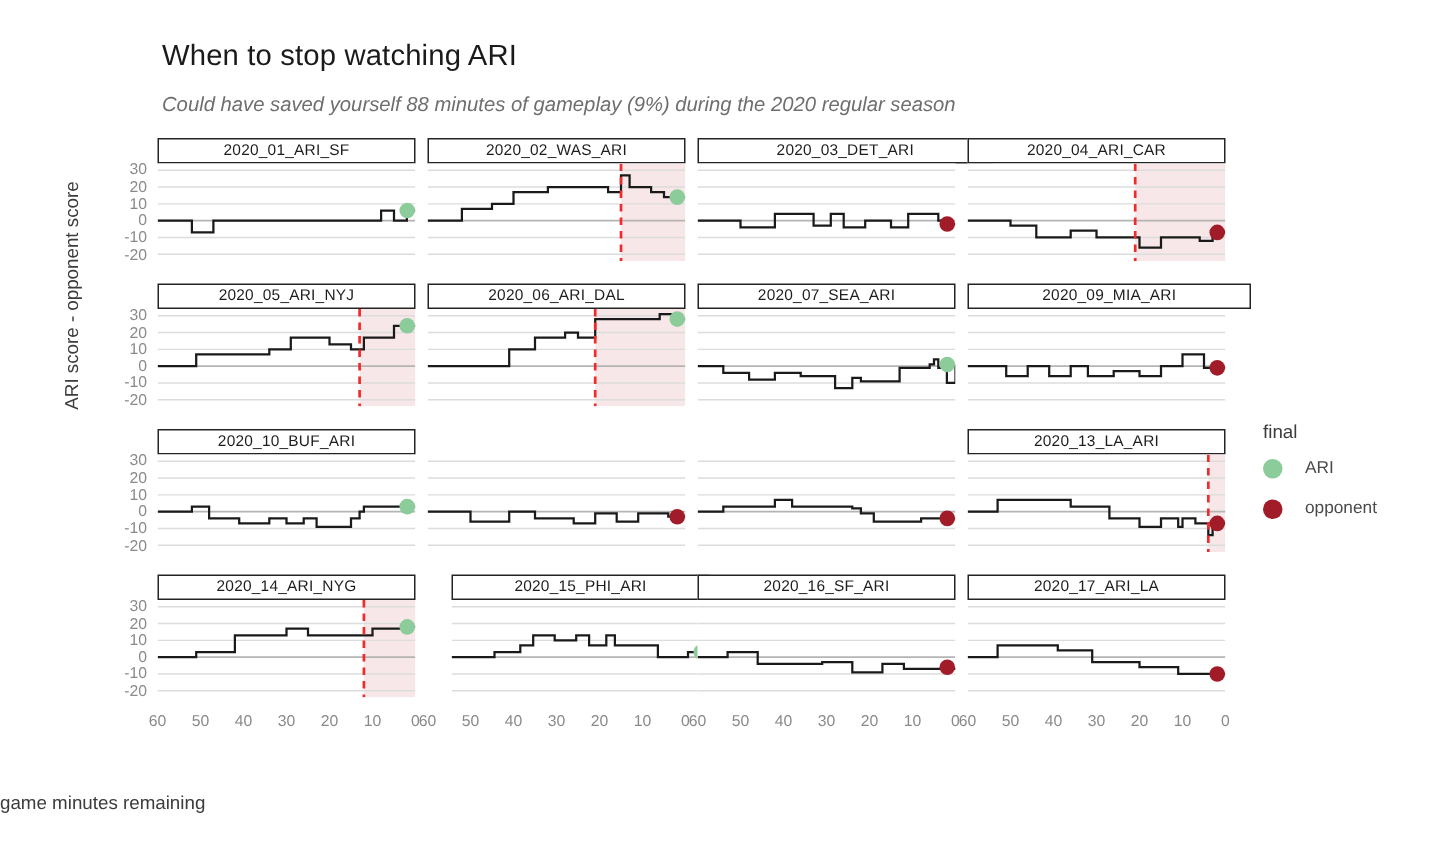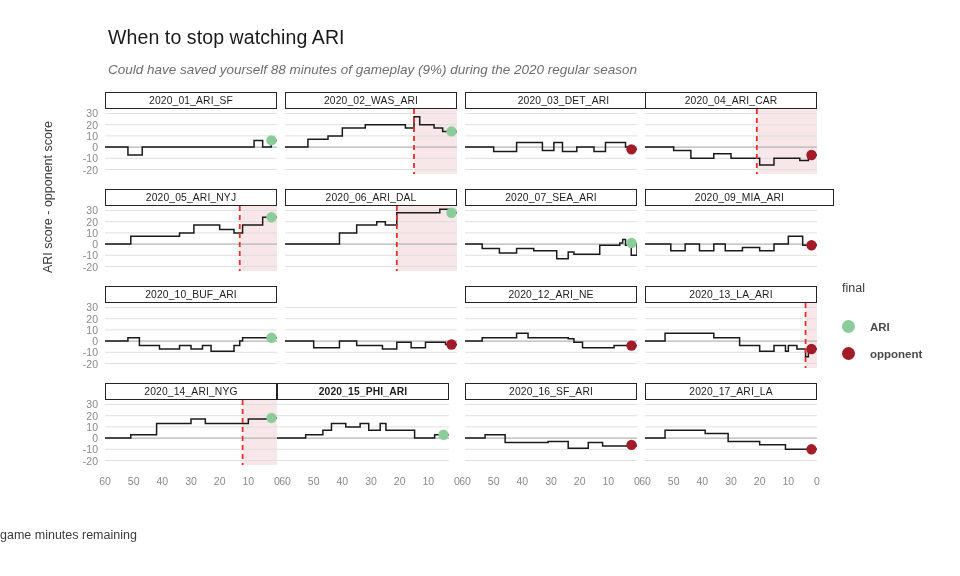--- a/index.html
+++ b/index.html
@@ -58,21 +58,21 @@
   .xtick{
     position:absolute; text-align:center;
     font-size:10.5px; color:#8a8a8a;
     transform:translateX(-50%);
     white-space:nowrap;
   }
 
   
   #legend{position:absolute; left:842px; top:281px;}
   .legend-title{font-size:12.5px;color:#3c3c3c;margin:0 0 11px 0;}
-  .legend-row{display:flex;align-items:flex-end;height:27px;font-weight:bold;}
+  .legend-row{display:flex;align-items:flex-start;height:27px;}
   .legend-dot{width:13px;height:13px;border-radius:50%;margin-right:15px;flex:none;}
   .legend-label{font-size:11.5px;color:#4a4a4a;white-space:nowrap;}
 </style>
 </head>
 <body>
 
 <div id="root">
   <div class="title">When to stop watching ARI</div>
   <div class="subtitle">Could have saved yourself 88 minutes of gameplay (9%) during the 2020 regular season</div>
 
@@ -249,21 +249,20 @@
             <line x1="0" x2="172" y1="26.896551724137936" y2="26.896551724137936" stroke="#dcdcdc" stroke-width="0.9"></line>
             <line x1="0" x2="172" y1="38.103448275862064" y2="38.103448275862064" stroke="#b4b4b4" stroke-width="1.1"></line>
             <line x1="0" x2="172" y1="49.310344827586206" y2="49.310344827586206" stroke="#dcdcdc" stroke-width="0.9"></line>
             <line x1="0" x2="172" y1="60.51724137931035" y2="60.51724137931035" stroke="#dcdcdc" stroke-width="0.9"></line>
             <path d="M0,38.103448275862064L22.933333333333334,38.103448275862064L22.933333333333334,38.103448275862064L28.666666666666664,38.103448275862064L28.666666666666664,44.827586206896555L48.733333333333334,44.827586206896555L48.733333333333334,44.827586206896555L54.46666666666666,44.827586206896555L54.46666666666666,38.103448275862064L65.93333333333334,38.103448275862064L65.93333333333334,38.103448275862064L71.66666666666667,38.103448275862064L71.66666666666667,42.58620689655172L91.73333333333333,42.58620689655172L91.73333333333333,42.58620689655172L97.46666666666667,42.58620689655172L97.46666666666667,45.94827586206897L108.93333333333332,45.94827586206897L108.93333333333332,45.94827586206897L111.8,45.94827586206897L111.8,39.22413793103448L120.39999999999999,39.22413793103448L120.39999999999999,39.22413793103448L126.13333333333333,39.22413793103448L126.13333333333333,44.827586206896555L137.6,44.827586206896555L137.6,44.827586206896555L140.46666666666667,44.827586206896555L140.46666666666667,39.22413793103448L154.8,39.22413793103448L154.8,39.22413793103448L160.53333333333333,39.22413793103448L160.53333333333333,41.46551724137931L172,41.46551724137931L172,41.46551724137931" fill="none" stroke="#1a1a1a" stroke-width="1.5" stroke-linejoin="miter"></path>
             <circle cx="166.5" cy="41.46551724137931" r="5.2" fill="#a21b28"></circle>
           </svg>
         </div>
       </div>
       <div class="facet" style="left: 360px; top: 194px; width: 172px; height: 82px;">
-        <div class="strip" style="width: 172px; height: 17px;">2020_12_ARI_NE</div>
         <div class="panel" style="top: 17px; width: 172px; height: 65px;">
           <svg width="172" height="65">
             <line x1="0" x2="172" y1="4.482758620689658" y2="4.482758620689658" stroke="#dcdcdc" stroke-width="0.9"></line>
             <line x1="0" x2="172" y1="15.689655172413794" y2="15.689655172413794" stroke="#dcdcdc" stroke-width="0.9"></line>
             <line x1="0" x2="172" y1="26.896551724137936" y2="26.896551724137936" stroke="#dcdcdc" stroke-width="0.9"></line>
             <line x1="0" x2="172" y1="38.103448275862064" y2="38.103448275862064" stroke="#b4b4b4" stroke-width="1.1"></line>
             <line x1="0" x2="172" y1="49.310344827586206" y2="49.310344827586206" stroke="#dcdcdc" stroke-width="0.9"></line>
             <line x1="0" x2="172" y1="60.51724137931035" y2="60.51724137931035" stroke="#dcdcdc" stroke-width="0.9"></line>
             <path d="M0,38.103448275862064L11.466666666666667,38.103448275862064L11.466666666666667,38.103448275862064L17.2,38.103448275862064L17.2,34.741379310344826L45.86666666666667,34.741379310344826L45.86666666666667,34.741379310344826L51.6,34.741379310344826L51.6,30.258620689655174L57.33333333333333,30.258620689655174L57.33333333333333,30.258620689655174L63.06666666666666,30.258620689655174L63.06666666666666,34.741379310344826L103.2,34.741379310344826L103.2,35.86206896551724L108.93333333333332,35.86206896551724L108.93333333333332,39.22413793103448L114.66666666666666,39.22413793103448L114.66666666666666,39.22413793103448L117.53333333333333,39.22413793103448L117.53333333333333,44.827586206896555L143.33333333333334,44.827586206896555L143.33333333333334,44.827586206896555L149.06666666666666,44.827586206896555L149.06666666666666,42.58620689655172L172,42.58620689655172L172,42.58620689655172" fill="none" stroke="#1a1a1a" stroke-width="1.5" stroke-linejoin="miter"></path>
             <circle cx="166.5" cy="42.58620689655172" r="5.2" fill="#a21b28"></circle>
@@ -310,21 +309,21 @@
       <div class="ytick" style="left: -40px; width: 33px; top: 346.103px;">0</div>
       <div class="ytick" style="left: -40px; width: 33px; top: 357.31px;">-10</div>
       <div class="ytick" style="left: -40px; width: 33px; top: 368.517px;">-20</div>
       <div class="xtick" style="left: 0px; top: 383px;">60</div>
       <div class="xtick" style="left: 28.6667px; top: 383px;">50</div>
       <div class="xtick" style="left: 57.3333px; top: 383px;">40</div>
       <div class="xtick" style="left: 86px; top: 383px;">30</div>
       <div class="xtick" style="left: 114.667px; top: 383px;">20</div>
       <div class="xtick" style="left: 143.333px; top: 383px;">10</div>
       <div class="xtick" style="left: 172px; top: 383px;">0</div>
-      <div class="facet" style="left: 172px; top: 291px; width: 172px; height: 82px; font-weight: bold;">
+      <div class="facet" style="left: 196px; top: 291px; width: 172px; height: 82px;">
         <div class="strip" style="width: 172px; height: 17px;">2020_15_PHI_ARI</div>
         <div class="panel" style="top: 17px; width: 172px; height: 65px;">
           <svg width="172" height="65">
             <line x1="0" x2="172" y1="4.482758620689658" y2="4.482758620689658" stroke="#dcdcdc" stroke-width="0.9"></line>
             <line x1="0" x2="172" y1="15.689655172413794" y2="15.689655172413794" stroke="#dcdcdc" stroke-width="0.9"></line>
             <line x1="0" x2="172" y1="26.896551724137936" y2="26.896551724137936" stroke="#dcdcdc" stroke-width="0.9"></line>
             <line x1="0" x2="172" y1="38.103448275862064" y2="38.103448275862064" stroke="#b4b4b4" stroke-width="1.1"></line>
             <line x1="0" x2="172" y1="49.310344827586206" y2="49.310344827586206" stroke="#dcdcdc" stroke-width="0.9"></line>
             <line x1="0" x2="172" y1="60.51724137931035" y2="60.51724137931035" stroke="#dcdcdc" stroke-width="0.9"></line>
             <path d="M0,38.103448275862064L22.933333333333334,38.103448275862064L22.933333333333334,38.103448275862064L28.666666666666664,38.103448275862064L28.666666666666664,34.741379310344826L40.13333333333333,34.741379310344826L40.13333333333333,34.741379310344826L45.86666666666667,34.741379310344826L45.86666666666667,30.258620689655174L51.6,30.258620689655174L51.6,30.258620689655174L54.46666666666666,30.258620689655174L54.46666666666666,23.534482758620683L63.06666666666666,23.534482758620683L63.06666666666666,23.534482758620683L68.8,23.534482758620683L68.8,26.896551724137936L80.26666666666667,26.896551724137936L80.26666666666667,26.896551724137936L83.13333333333334,26.896551724137936L83.13333333333334,23.534482758620683L88.86666666666667,23.534482758620683L88.86666666666667,23.534482758620683L91.73333333333333,23.534482758620683L91.73333333333333,30.258620689655174L100.33333333333334,30.258620689655174L100.33333333333334,30.258620689655174L103.2,30.258620689655174L103.2,23.534482758620683L108.93333333333332,23.534482758620683L108.93333333333332,30.258620689655174L131.86666666666667,30.258620689655174L131.86666666666667,30.258620689655174L137.6,30.258620689655174L137.6,38.103448275862064L151.93333333333334,38.103448275862064L151.93333333333334,38.103448275862064L157.66666666666666,38.103448275862064L157.66666666666666,34.741379310344826L172,34.741379310344826L172,34.741379310344826" fill="none" stroke="#1a1a1a" stroke-width="1.5" stroke-linejoin="miter"></path>

